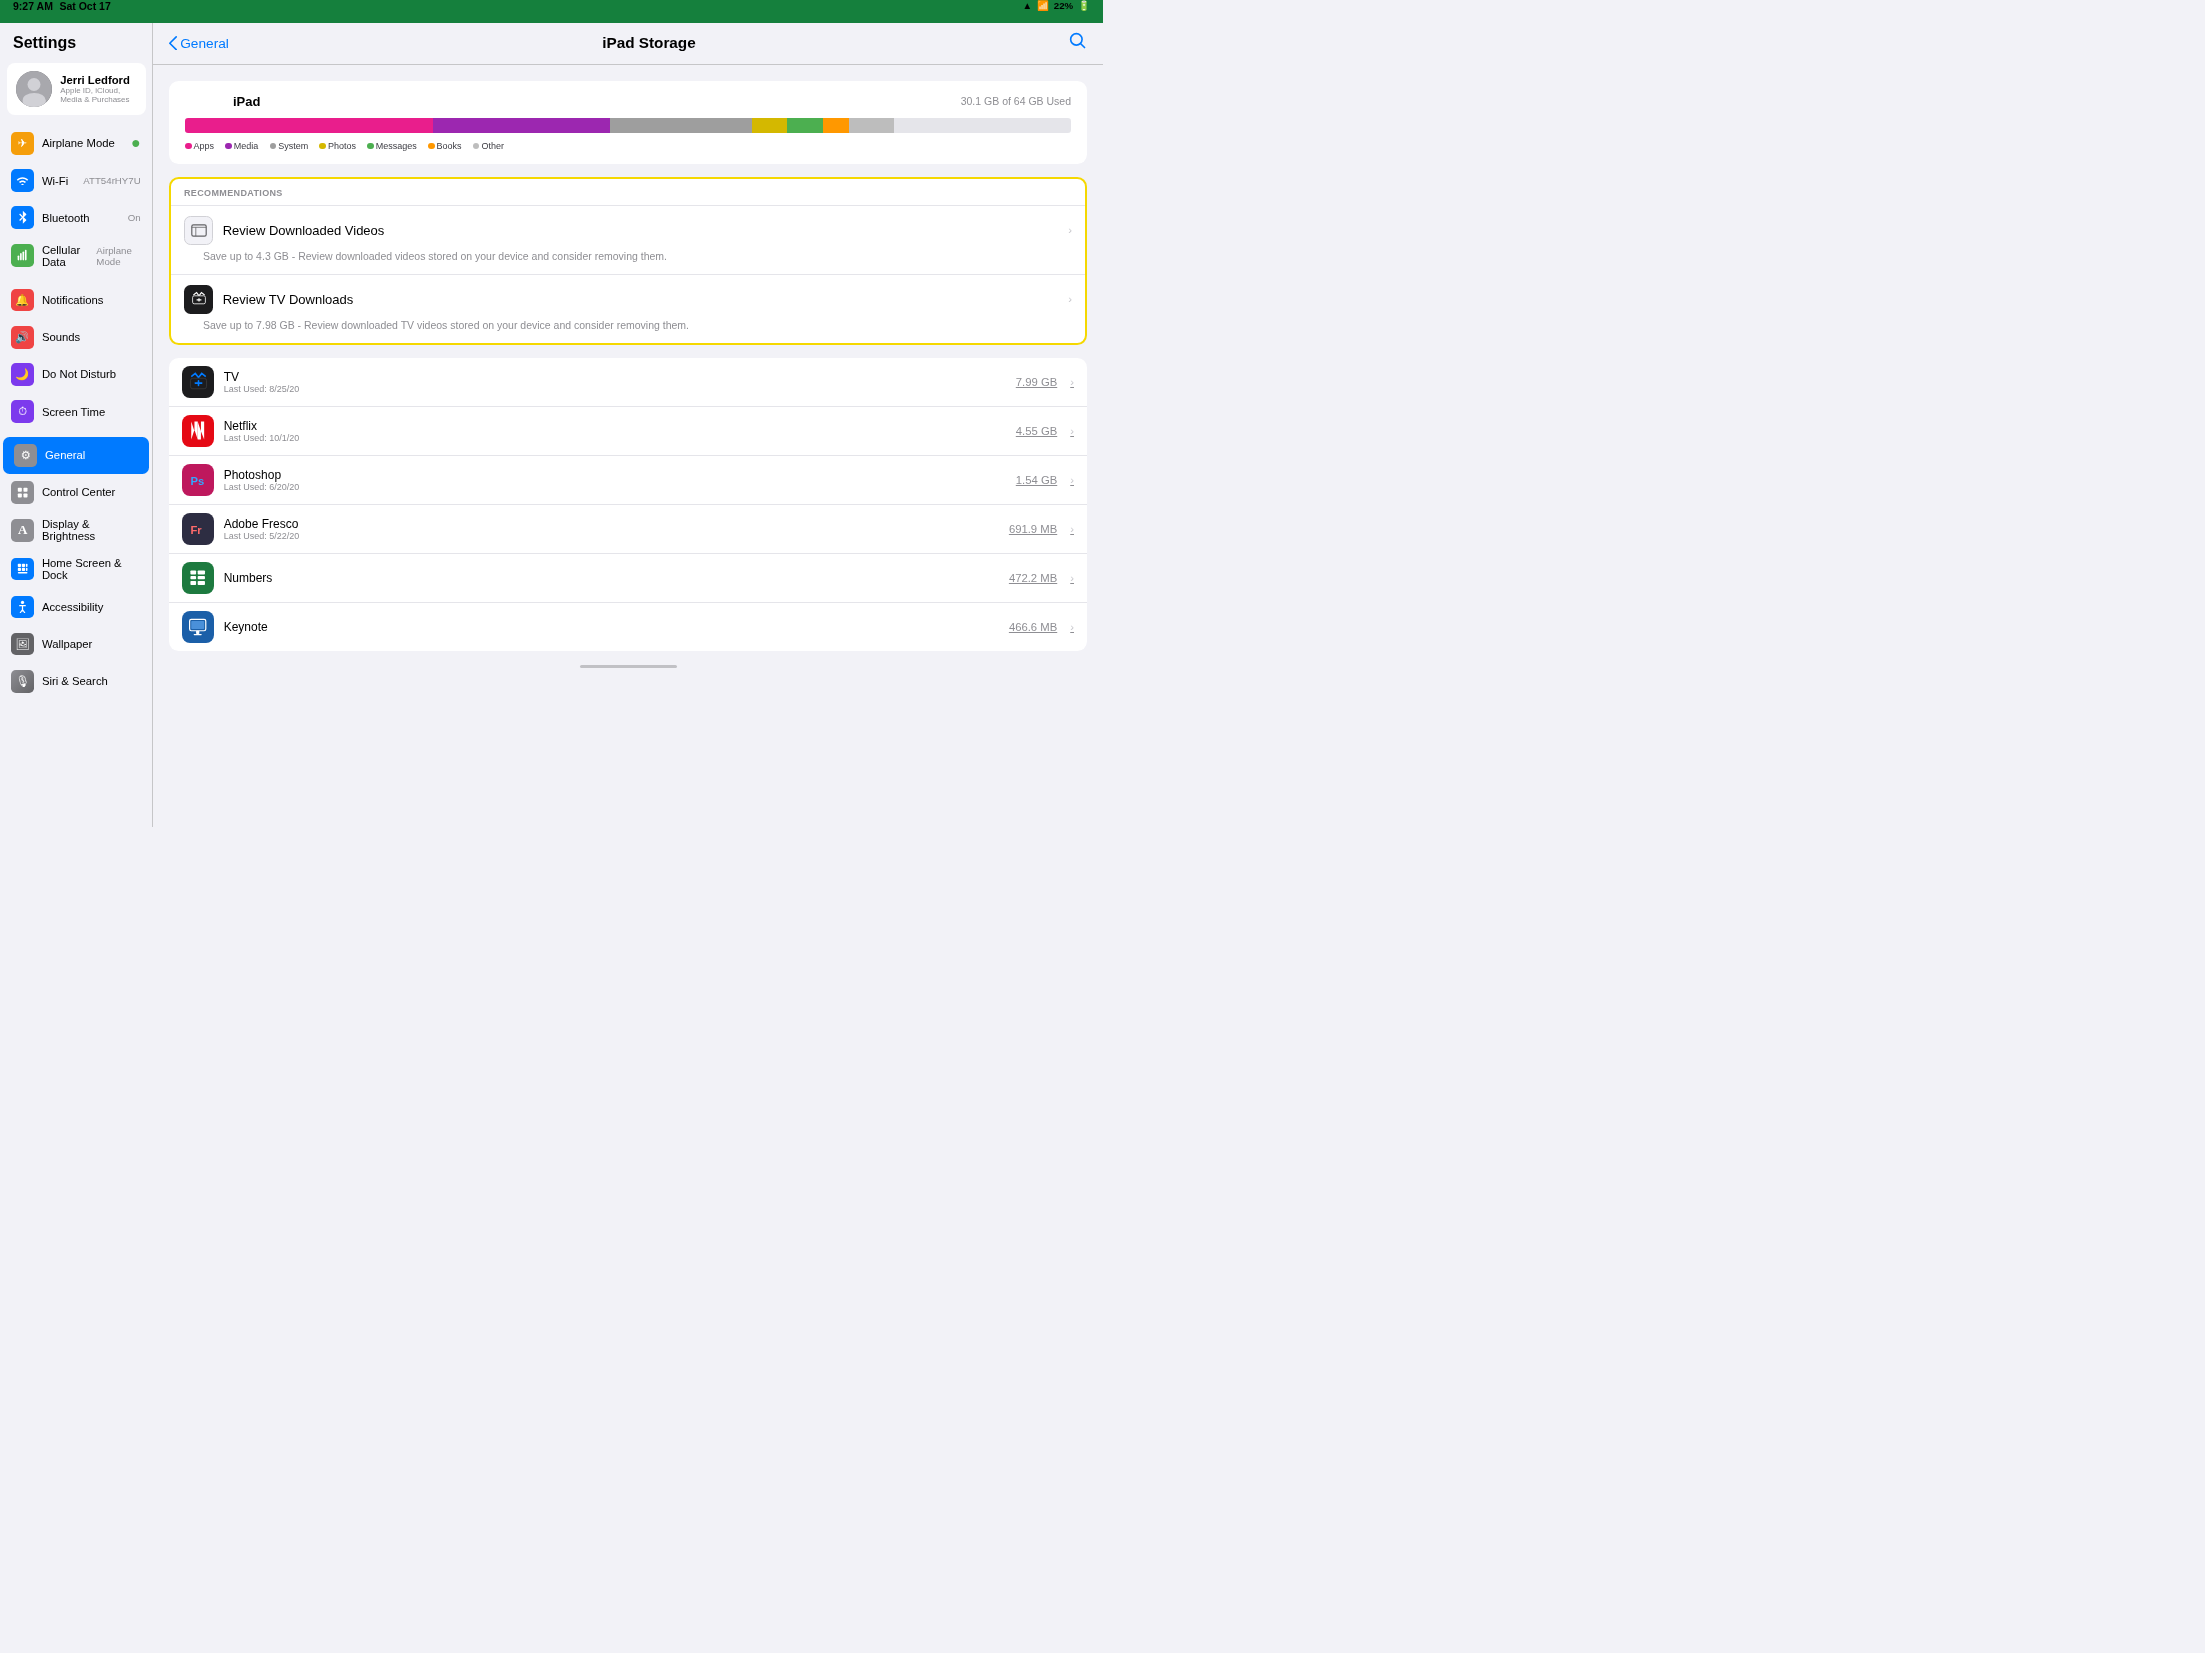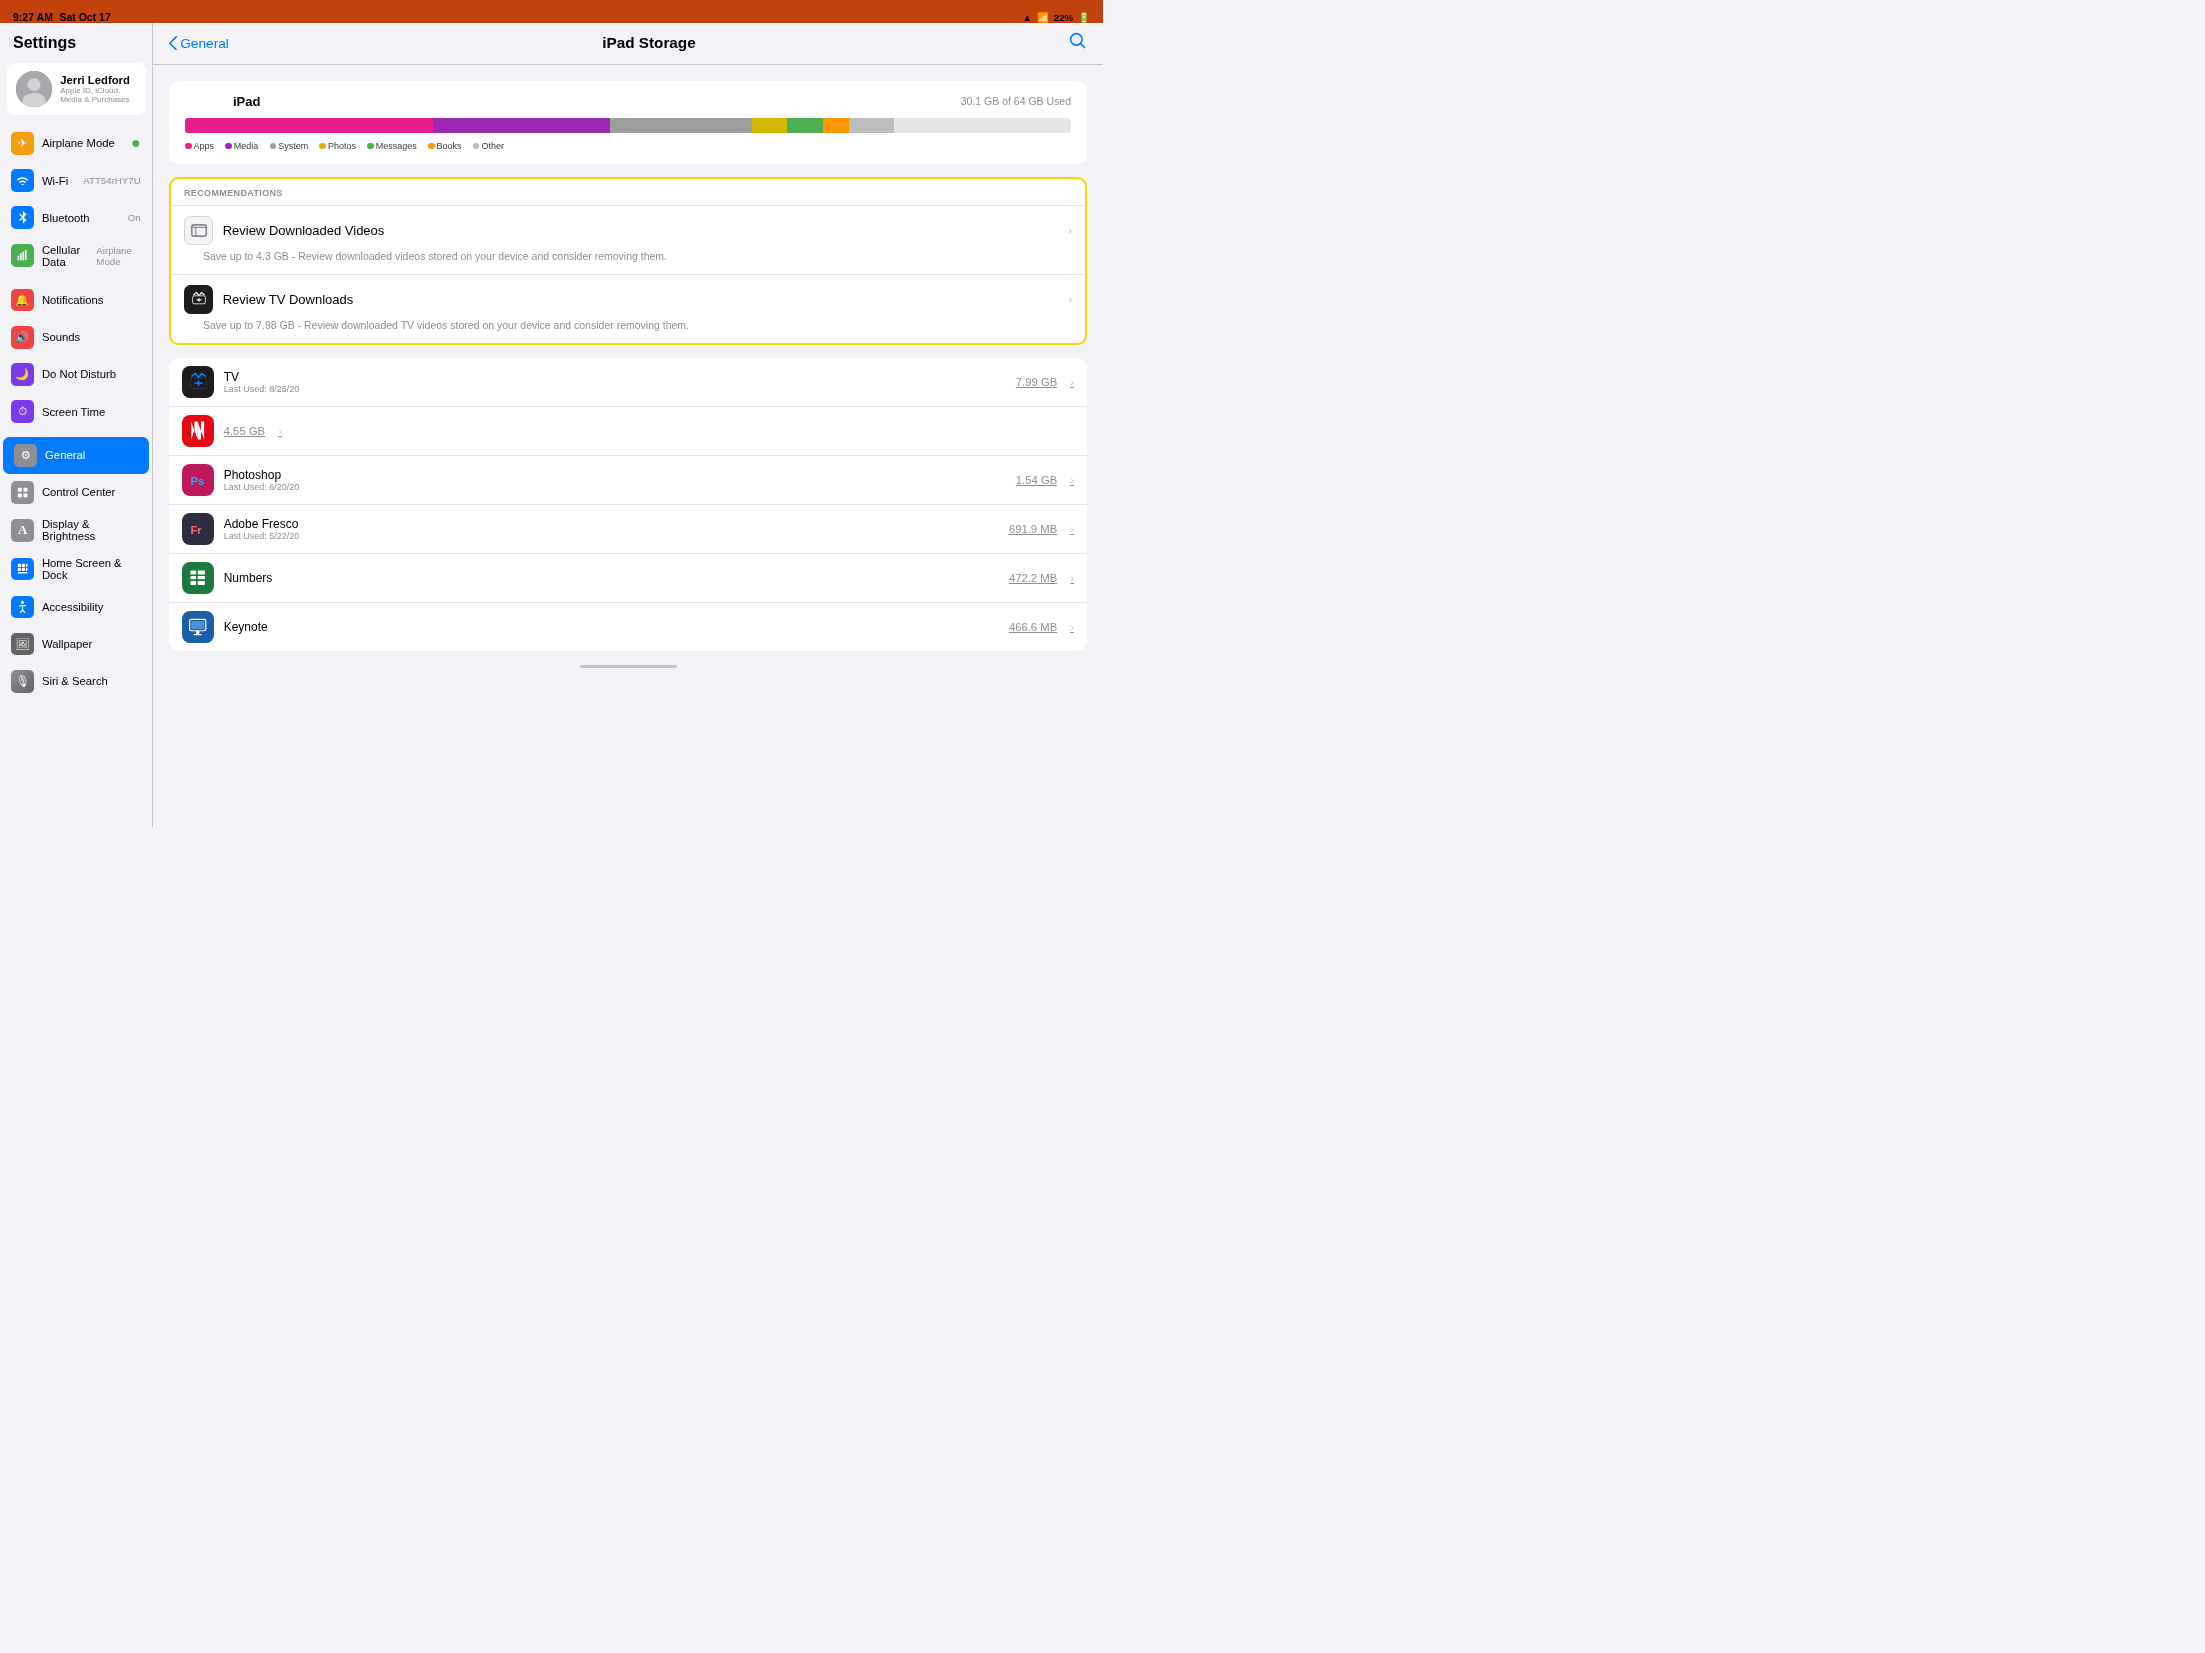--- a/index.html
+++ b/index.html
@@ -10,22 +10,22 @@
       flex-direction: column;
       width: 1103px;
       height: 827px;
       overflow: hidden;
     }
 
     
     .status-bar {
       display: flex;
       justify-content: space-between;
-      align-items: flex-end;
-      background: #c2410c;
+      align-items: flex-start;
+      background: #15803d;
       padding: 0 13px;
       height: 22.6px;
       font-size: 10.5px;
       font-weight: 600;
     }
     .status-left { display: flex; gap: 6.5px; }
     .status-right { display: flex; align-items: center; gap: 4.8px; font-size: 9.7px; }
 
     
     .main-layout {
@@ -613,20 +613,24 @@
           </div>
         </div>
 
         <div class="app-item">
           <div class="app-icon" style="background:#e50914;">
             <svg width="19.4" height="21" viewBox="0 0 24 26" fill="white">
               <path d="M4 2v22l4-12 4 12V2h-4v12L4 2z"></path>
               <path d="M12 2v22h4V14l4 10V2h-4v12L12 2z"></path>
             </svg>
           </div>
+          <div class="app-info">
+            <div class="app-name">Netflix</div>
+            <div class="app-last-used">Last Used: 10/1/20</div>
+          </div>
           <div class="app-size">
             <span>4.55 GB</span>
             <span class="app-chevron">›</span>
           </div>
         </div>
 
         <div class="app-item">
           <div class="app-icon" style="background:#be185d;">
             <svg width="21" height="16" viewBox="0 0 26 20" fill="none" style="font-size:20px">
               <text x="3" y="16" font-family="Arial" font-weight="bold" font-size="14" fill="#31a8ff">Ps</text>

